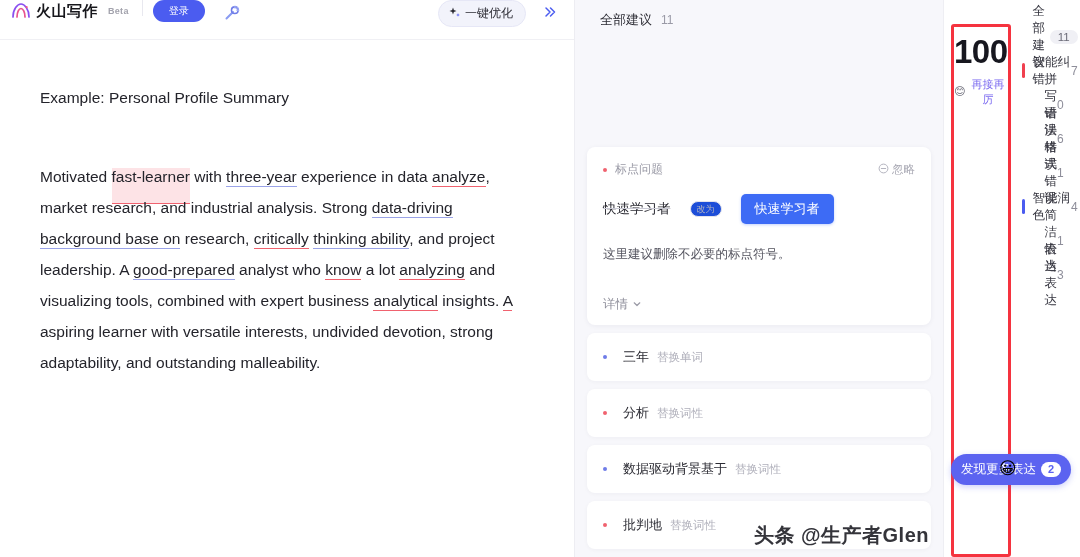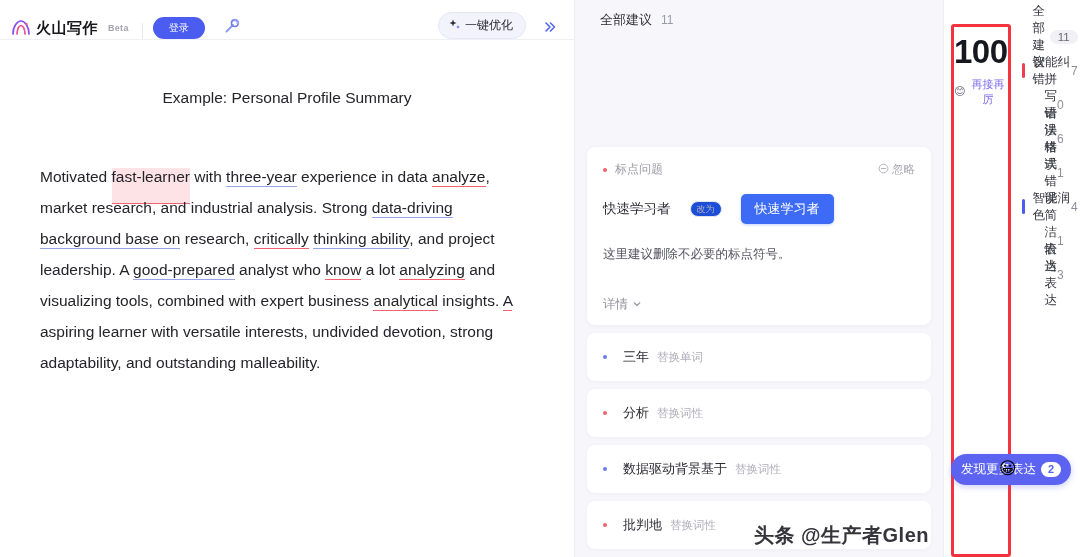--- a/index.html
+++ b/index.html
@@ -14,21 +14,21 @@
   
   .editor-pane {
     width: 575px; height: 557px;
     background: #ffffff;
     position: relative;
     display: flex; flex-direction: column;
     border-right: 1px solid #ededf2;
   }
   .editor-header {
     height: 40px; flex: 0 0 40px;
-    display: flex; align-items: flex-end;
+    display: flex; align-items: flex-start;
     padding: 0 12px 0 10px;
     border-bottom: 1px solid #f0f0f4;
     background: #fff;
   }
   .brand { display: flex; align-items: center; gap: 4px; }
   .brand-mark { width: 22px; height: 22px; display: block; }
   .brand-name {
     font-size: 15px; font-weight: 700; color: #17171c;
     letter-spacing: .5px;
   }
@@ -66,21 +66,20 @@
     border-radius: 4px;
   }
 
   .doc-area {
     flex: 1 1 auto; padding: 46px 40px 10px 40px;
     overflow: hidden;
   }
   .doc-title {
     font-size: 15.5px; color: #24242b; line-height: 1.5;
     margin-bottom: 52px;
-    text-align: center;
   }
   .doc-body {
     font-size: 15.5px; color: #24242b; line-height: 2.0;
     max-width: 480px;
   }
   .m-err {
     border-bottom: 1.6px solid #f0626f;
     padding-bottom: 1px;
   }
   .m-err-hl {

